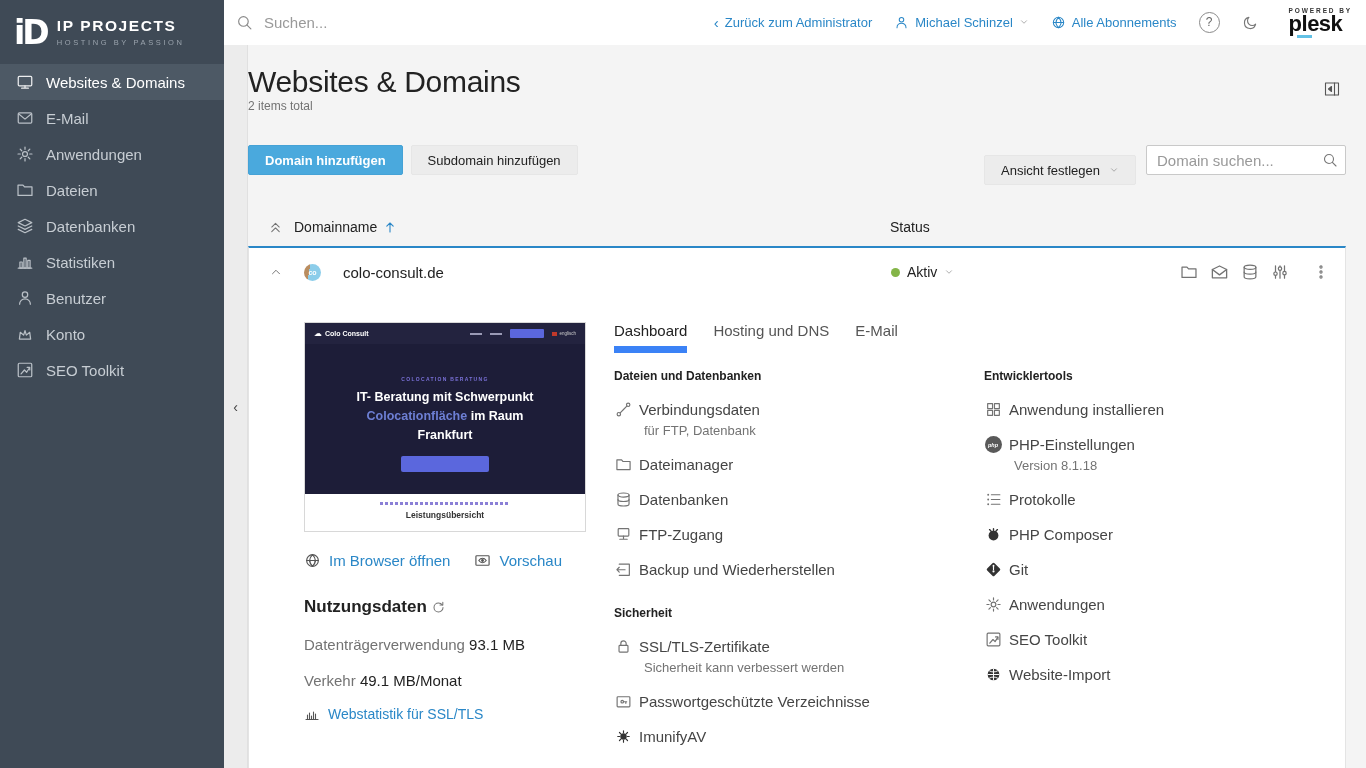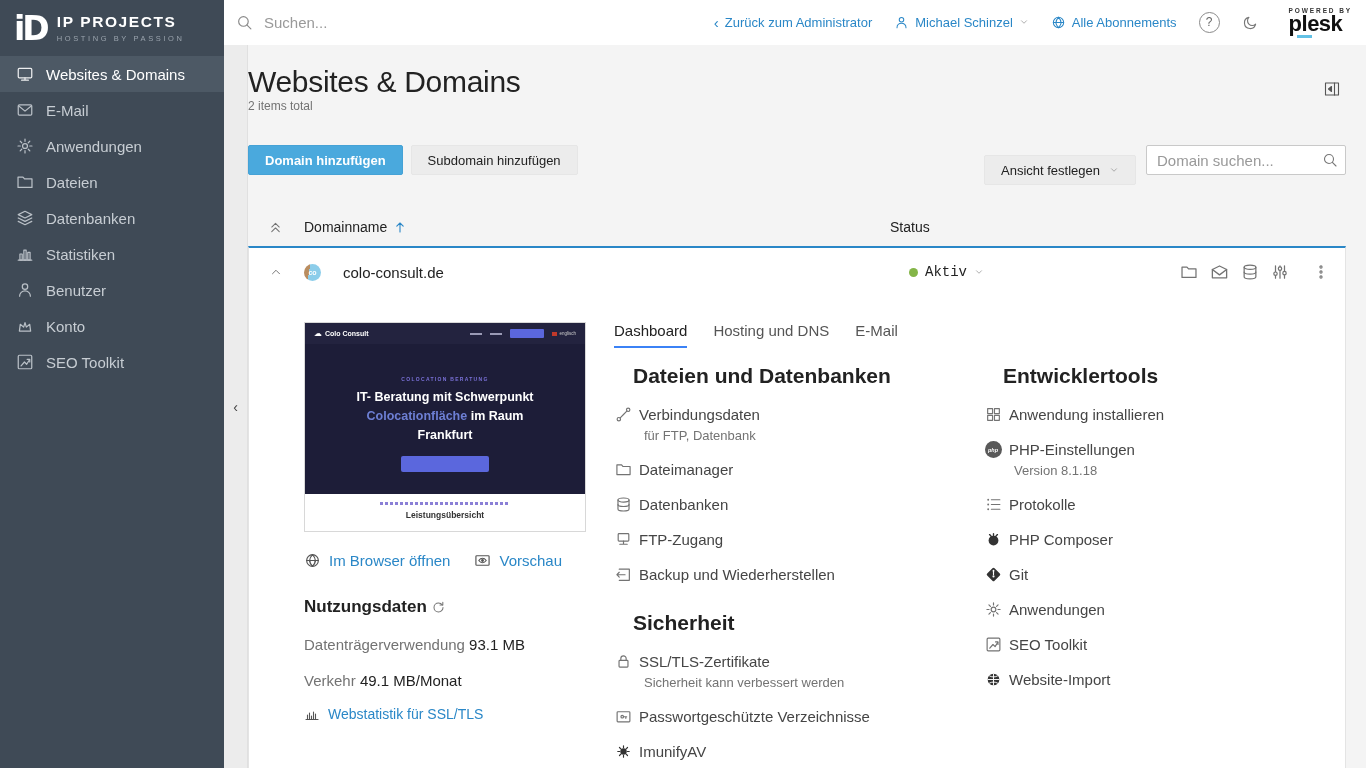--- a/index.html
+++ b/index.html
@@ -4,21 +4,21 @@
 <style>
   * { box-sizing: border-box; margin: 0; padding: 0; }
   html,body { width:1366px; height:768px; overflow:hidden; }
   body { font-family:"Liberation Sans","DejaVu Sans",sans-serif; background:#f4f4f4; color:#222; font-size:14px; }
   svg.i { fill:none; stroke:currentColor; stroke-width:1.1; stroke-linecap:round; stroke-linejoin:round; flex-shrink:0; }
 
   .app { display:flex; width:1366px; height:768px; }
 
   
   .sidebar { width:224px; background:#3f4a56; flex-shrink:0; color:#c7cdd3; }
-  .logo { height:56px; display:flex; align-items:center; gap:10px; padding:0 10px 0 14px; }
+  .logo { height:64px; display:flex; align-items:center; gap:10px; padding:0 10px 0 14px; }
   .logo-mark { color:#fff; font-size:33px; font-weight:800; letter-spacing:-3px; line-height:1; font-family:"DejaVu Sans",sans-serif; }
   .logo-name { color:#fff; font-weight:700; font-size:15.5px; letter-spacing:1.6px; white-space:nowrap; }
   .logo-tag { color:#9aa3ad; font-size:7.5px; letter-spacing:2.6px; margin-top:3px; white-space:nowrap; }
   .nav-item { height:36px; display:flex; align-items:center; gap:12px; padding:0 16px; font-size:15px; cursor:pointer; }
   .nav-item.active { background:#4d5965; color:#fff; }
   .nav-item .nic { width:18px; display:flex; justify-content:center; opacity:.9; }
 
   
   .rail { width:24px; background:#ececec; border-right:1px solid #e0e0e0; flex-shrink:0; display:flex; align-items:center; justify-content:center; }
   .rail-chevron { color:#444; font-size:14px; cursor:pointer; line-height:1; }
@@ -51,33 +51,33 @@
   .toolbar-right { margin-left:auto; display:flex; align-items:center; gap:10px; }
   .btn-caret { gap:9px; }
   .caret { color:#8a8a8a; display:flex; }
   .dsearch { position:relative; }
   .dsearch input { width:200px; height:30px; border:1px solid #c9c9c9; border-radius:2px; padding:0 30px 0 10px; font-size:15px; color:#333; outline:none; font-family:inherit; background:#fff; }
   .dsearch input::placeholder { color:#999; }
   .dsearch .mag { position:absolute; right:8px; top:7px; color:#777; }
 
   .listhead { margin-top:26px; height:32px; position:relative; display:flex; align-items:center; font-size:14px; color:#222; }
   .lh-collapse { position:absolute; left:20px; color:#737373; cursor:pointer; display:flex; }
-  .lh-domain { position:absolute; left:56px; display:flex; gap:7px; align-items:center; cursor:pointer; }
+  .lh-domain { position:absolute; left:46px; display:flex; gap:7px; align-items:center; cursor:pointer; }
   .sort-arrow { color:#2a87c7; display:flex; }
   .lh-status { position:absolute; left:642px; }
 
   
   .card { background:#fff; border:1px solid #e4e4e4; border-top:2px solid #2a87c7; margin-top:3px; height:560px; }
   .card-head { height:48px; display:flex; align-items:center; position:relative; }
   .ch-chevron { position:absolute; left:20px; color:#737373; cursor:pointer; display:flex; }
   .favicon { position:absolute; left:55px; width:17px; height:17px; border-radius:50%;
              background:linear-gradient(100deg,#b98d60 0 32%,#8ccdea 32%); color:#fff; font-size:7px; font-weight:700;
              display:flex; align-items:center; justify-content:center; }
   .ch-name { position:absolute; left:94px; font-size:15px; color:#222; cursor:pointer; }
-  .ch-status { position:absolute; left:660px; display:flex; align-items:center; gap:7px; font-size:14px; color:#222; cursor:pointer;font-family:Liberation Mono, monospace; }
+  .ch-status { position:absolute; left:642px; display:flex; align-items:center; gap:7px; font-size:14px; color:#222; cursor:pointer; }
   .dot { width:9px; height:9px; border-radius:50%; background:#84b548; }
   .ch-icons { position:absolute; right:16px; display:flex; align-items:center; gap:12px; color:#737373; }
   .ch-icons > span { display:flex; cursor:pointer; }
   .kebab { margin-left:12px; }
 
   .card-body { display:flex; padding:26px 0 0 55px; }
   .colL { width:282px; flex-shrink:0; }
 
   .thumb { width:282px; height:210px; border:1px solid #d8d8d8; display:flex; flex-direction:column; background:#fff; }
   .t-nav { height:21px; background:#23233f; display:flex; align-items:center; padding:0 9px; }
@@ -103,25 +103,25 @@
   .blue-link .lic { color:#555; display:flex; }
   .usage-title { margin-top:28px; font-size:17px; font-weight:700; color:#222; display:flex; gap:4px; align-items:center; }
   .refresh { color:#737373; display:flex; cursor:pointer; }
   .usage-row { margin-top:19px; font-size:15px; color:#737373; }
   .usage-row .val { color:#222; }
   .webstats { margin-top:17px; }
 
   .colR { flex:1; padding-left:28px; min-width:0; }
   .tabs { display:flex; gap:26px; font-size:15px; color:#555; }
   .tab { padding-bottom:7px; cursor:pointer; }
-  .tab.active { color:#222; border-bottom:2px solid #3b82f6; }
+  .tab.active { color:#222; border-bottom:7px solid #3b82f6; }
   .panes { display:flex; margin-top:16px; }
   .pane-mid { width:370px; flex-shrink:0; }
   .pane-dev { flex:1; }
-  h2.sec { font-size:21px; font-weight:700; color:#222;margin-left:19px; }
+  h2.sec { font-size:12px; font-weight:700; color:#222; }
   h2.sec2 { margin-top:28px; }
   .item { margin-top:18px; }
   .item-line { display:flex; align-items:center; gap:7px; font-size:15px; color:#454545; cursor:pointer; }
   .item .ic { color:#737373; width:18px; display:flex; justify-content:center; }
   .item .ic.dark { color:#333; }
   .item .sub { font-size:13px; color:#737373; margin:5px 0 0 30px; }
   .php-badge { width:17px; height:17px; border-radius:50%; background:#595959; color:#fff; font-size:5.5px; font-style:italic; font-weight:700; display:flex; align-items:center; justify-content:center; }
 </style>
 </head>
 <body>

